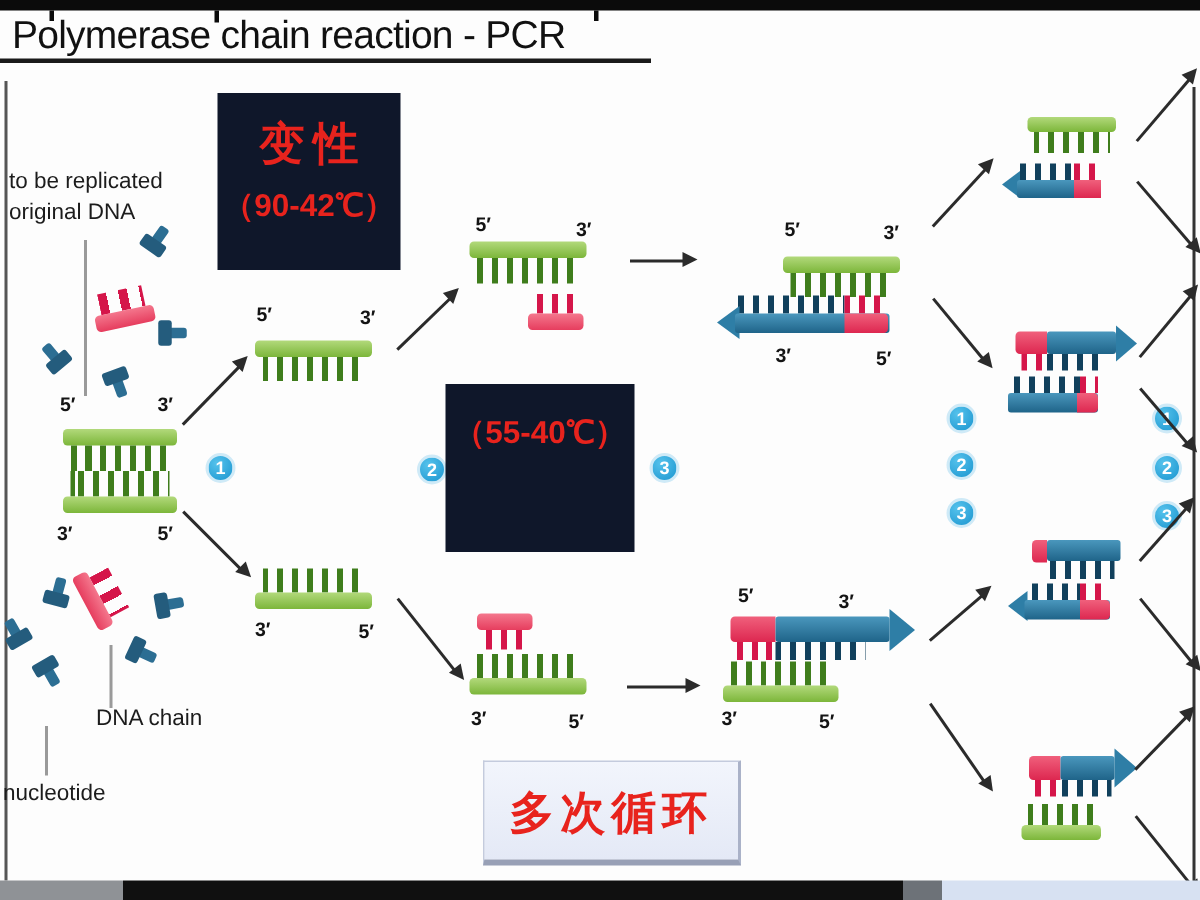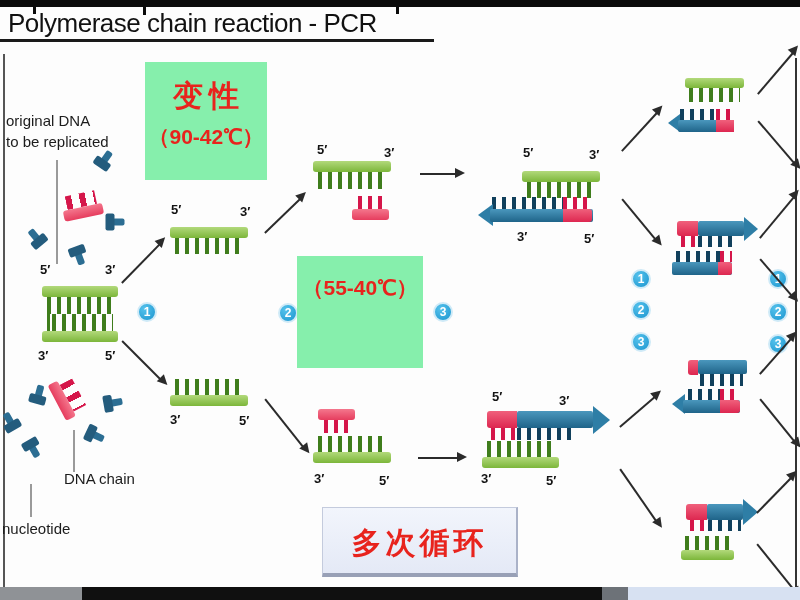--- a/index.html
+++ b/index.html
@@ -20,21 +20,21 @@
   .pl{position:absolute;font-weight:bold;font-size:13px;color:#141414}
   
   .darr{position:absolute;height:2.4px;background:#2b2b2b;transform-origin:0 50%}
   .darr::after{content:"";position:absolute;right:-9px;top:-4.6px;width:0;height:0;
                border:5.5px solid transparent;border-left:10px solid #2b2b2b;border-right:0}
   
   .num{position:absolute;width:20px;height:20px;border-radius:50%;box-sizing:border-box;
        background:radial-gradient(circle at 35% 30%,#55c2ec,#1b95cf);border:2px solid #cfeaf7;
        color:#fff;font-weight:bold;font-size:12px;line-height:16px;text-align:center}
   
-  .sbox{position:absolute;background:#86efac;color:#e8231d;font-weight:bold;text-align:center}
+  .sbox{position:absolute;background:#0f172a;color:#e8231d;font-weight:bold;text-align:center}
   .sbox .n{font-size:30px;letter-spacing:6px;text-indent:6px}
   .sbox .t{font-size:21px;margin-top:6px;white-space:nowrap}
   
   .nuc{position:absolute;width:17px;height:20px}
   .nuc::before{content:"";position:absolute;left:5px;top:0;width:7px;height:12px;background:#2c6e93;border-radius:2px}
   .nuc::after{content:"";position:absolute;left:0;top:10px;width:17px;height:9px;background:#245c7d;border-radius:2px}
   
   .prim{position:absolute;width:40px;height:25px}
   .prim .pt{height:14px;margin:0 5px;background:repeating-linear-gradient(90deg,#d5164a 0 6px,rgba(0,0,0,0) 6px 14px)}
   .pline{position:absolute;width:2px;background:#9a9a9a}
@@ -50,22 +50,22 @@
   <div class="a" style="left:143px;top:7px;width:3px;height:8px;background:#0b0b0b"></div>
   <div class="a" style="left:396px;top:7px;width:3px;height:7px;background:#0b0b0b"></div>
 
   <div class="a" style="left:8px;top:8px;font-size:26px;font-weight:normal;color:#111;letter-spacing:-0.5px">Polymerase chain reaction - PCR</div>
   <div class="a" style="left:0;top:39px;width:434px;height:2.5px;background:#1a1a1a"></div>
 
   <div class="a" style="left:3px;top:54px;width:2px;height:533px;background:#555"></div>
   <div class="a" style="left:795px;top:58px;width:2px;height:530px;background:#333"></div>
 
   <div class="small-label" style="left:6px;top:110px;line-height:21px">
+    <div>to be replicated</div>
     <div>original DNA</div>
-    <div>to be replicated</div>
   </div>
   <div class="pline" style="left:56px;top:160px;height:104px"></div>
   <div class="pline" style="left:73px;top:430px;height:42px"></div>
   <div class="pline" style="left:30px;top:484px;height:33px"></div>
   <div class="small-label" style="left:64px;top:470px">DNA chain</div>
   <div class="small-label" style="left:2px;top:520px">nucleotide</div>
 
   <div class="nuc" style="left:96px;top:150px;transform:rotate(35deg)"></div>
   <div class="nuc" style="left:28px;top:228px;transform:rotate(-40deg)"></div>
   <div class="nuc" style="left:70px;top:245px;transform:rotate(160deg)"></div>
@@ -175,21 +175,21 @@
     <div class="a" style="left:0;top:38px;width:77px">
       <div class="tg" style="height:16px;margin:0 5px"></div>
         <div class="rg"></div>
     </div>
   </div>
   <span class="pl" style="left:492px;top:389px">5′</span>
   <span class="pl" style="left:559px;top:393px">3′</span>
   <span class="pl" style="left:481px;top:471px">3′</span>
   <span class="pl" style="left:546px;top:473px">5′</span>
 
-  <div class="sbox" style="left:322px;top:507px;width:196px;height:70px;line-height:70px;font-size:30px;letter-spacing:4px;
+  <div class="sbox" style="left:322px;top:507px;width:172px;height:70px;line-height:70px;font-size:30px;letter-spacing:4px;
               background:linear-gradient(180deg,#f2f5fc,#e4e9f6);border:1px solid #c4cbdd;border-right:2px solid #aab2c8;border-bottom:4px solid #98a0b6;box-sizing:border-box">
     <span>多次循环</span>
   </div>
 
   <div class="a" style="left:668px;top:78px;width:80px;height:60px">
     <div class="a" style="left:17px;top:0;width:59px">
       <div class="rg" style="height:10px"></div>
         <div class="tg" style="height:14px;margin:0 4px"></div>
     </div>
     <div class="a tb" style="left:12px;top:31px;width:36px;height:11px"></div>

